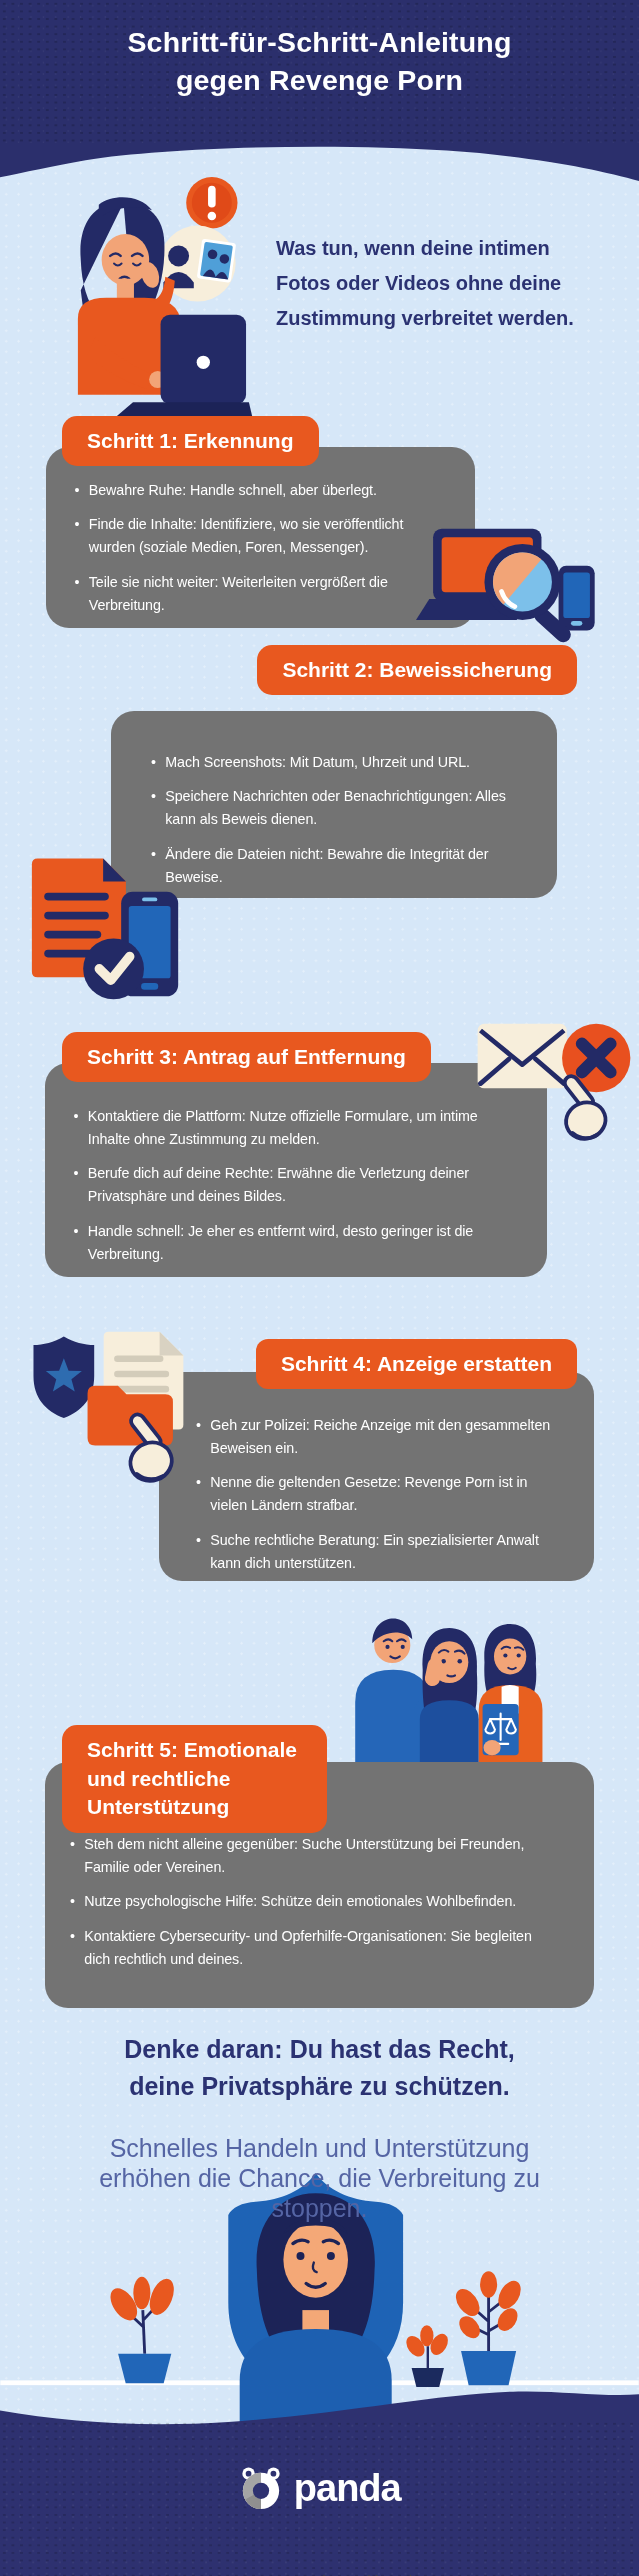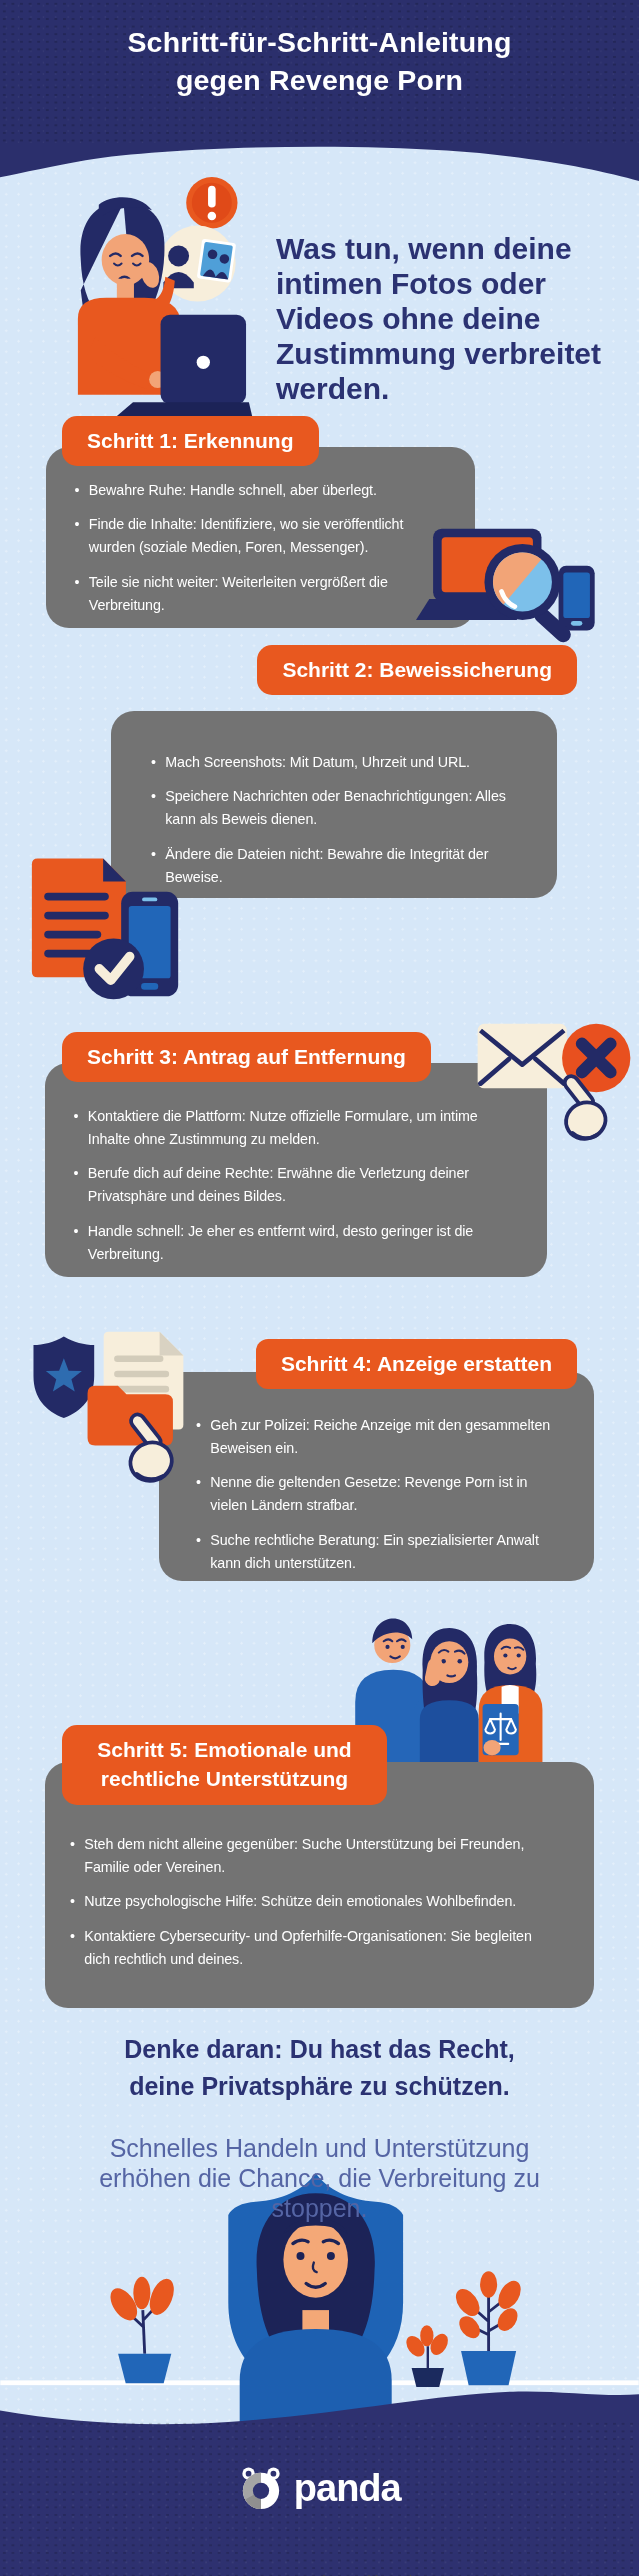--- a/index.html
+++ b/index.html
@@ -35,31 +35,30 @@
     position: absolute; left: 0; top: 23px; width: 639px; z-index: 3;
     text-align: center; color: #ffffff; font-weight: bold;
     font-size: 28.5px; line-height: 38px; letter-spacing: 0.2px;
   }
   .header-title span { display: block; }
 
   
   .intro-illustration { position: absolute; left: 38px; top: 176px; z-index: 2; }
   .intro-text {
     position: absolute; left: 276px; top: 231px; width: 331px; z-index: 2;
-    color: #2b3272; font-weight: bold; font-size: 30px; line-height: 35px;
+    color: #2b3272; font-weight: bold; font-size: 20px; line-height: 35px;
   }
 
   
   .step-pill {
     position: absolute; z-index: 4;
     background: #e8581f; color: #ffffff;
     font-weight: bold; font-size: 21px; line-height: 28.5px;
     padding: 10.5px 25px; border-radius: 15px;
     white-space: nowrap;
-    text-align: center;
   }
   .step-box {
     position: absolute; z-index: 1;
     background: #737373; border-radius: 23px;
     color: #ffffff;
   }
   .step-box ul { list-style: none; }
   .step-box li {
     position: relative; padding-left: 14.3px;
     font-size: 14.3px; line-height: 23px; letter-spacing: -0.1px;
@@ -78,21 +77,21 @@
   .ill-2  { left: 27px; top: 851px; }
   
   .pill-3 { left: 62px; top: 1032px; }
   .box-3  { left: 45px; top: 1063px; width: 502px; height: 214px; padding: 42px 53px 9.5px 28.5px; }
   .ill-3  { left: 471px; top: 1019px; }
   
   .pill-4 { right: 62px; top: 1339px; border-radius: 12px; }
   .box-4  { left: 159px; top: 1372px; width: 435px; height: 209px; padding: 42px 27px 9.5px 37px; }
   .ill-4  { left: 24px; top: 1327px; }
   
-  .pill-5 { left: 62px; top: 1725px; width: 325px; white-space: normal; padding: 11.4px 25px; }
+  .pill-5 { left: 62px; top: 1725px; width: 265px; white-space: normal; padding: 11.4px 25px; }
   .box-5  { left: 45px; top: 1762px; width: 549px; height: 246px; padding: 71px 55px 9.5px 25px; }
   .ill-5  { left: 340px; top: 1603px; z-index: 0; }
 
   
   .closing-heading {
     position: absolute; left: 0; top: 2031px; width: 639px; z-index: 2;
     text-align: center; color: #2b3272; font-weight: bold;
     font-size: 25px; line-height: 37px;
   }
   .closing-heading span { display: block; }

